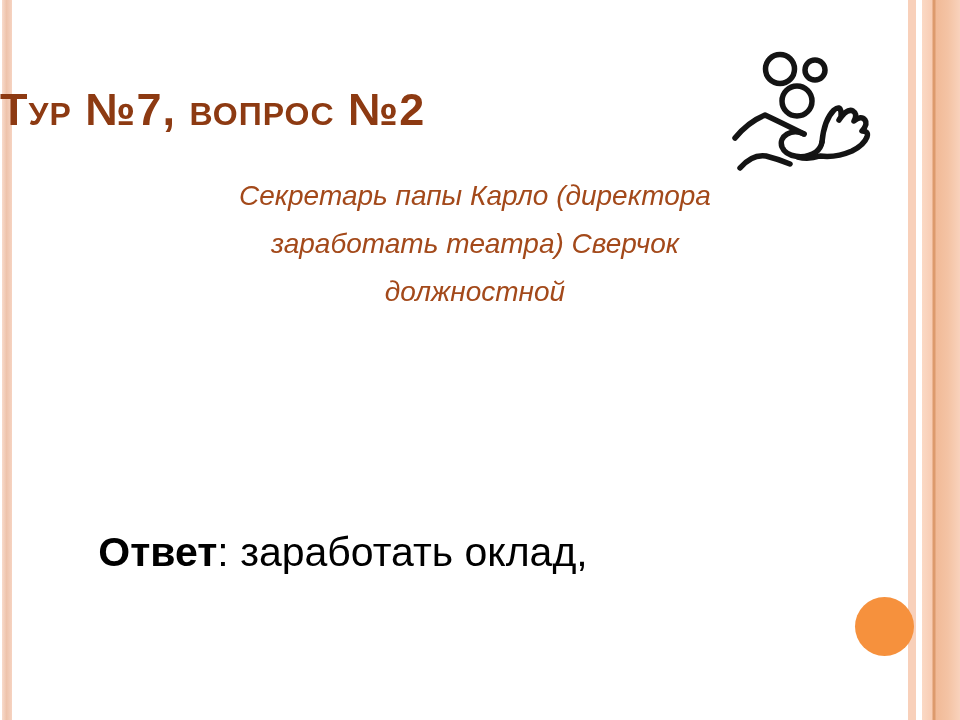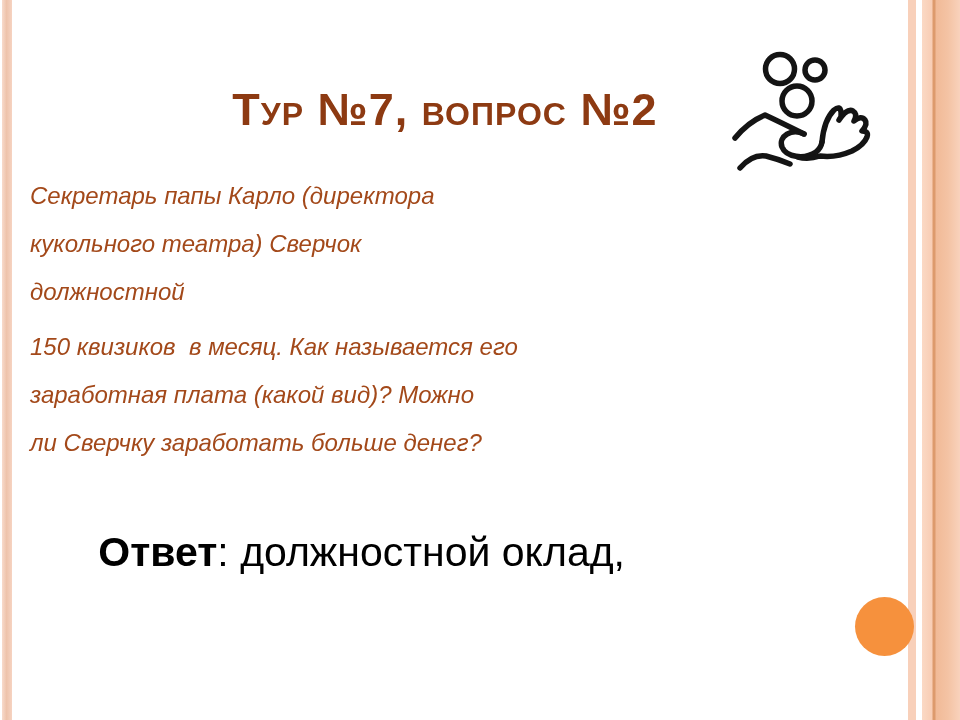--- a/index.html
+++ b/index.html
@@ -23,35 +23,35 @@
   }
   .border-right-band {
     position: absolute; right: 0; top: 0; bottom: 0; width: 38px;
     background: linear-gradient(to right,
       #fbd9c5 0px, #f8cdb4 10px, #dd9a6c 11px, #dd9a6c 13px,
       #f1ba97 14px, #f4c3a4 26px, #f9d2bc 38px);
   }
 
   .title {
     position: absolute; top: 84px; left: 0; right: 70px; margin: 0;
-    text-align: center;
     font-size: 45px; font-weight: bold;
     font-variant: small-caps;
     letter-spacing: 1px;
     color: #8d3a12;
   }
 
   .icon-box { position: absolute; left: 728px; top: 44px; width: 150px; height: 132px; }
   .icon-box svg { width: 100%; height: 100%; }
 
   .question {
     position: absolute; top: 172px; left: 30px; right: 40px;
+    text-align: center;
     color: #a3491a;
     font-style: italic;
-    font-size: 24px;
+    font-size: 28px;
     line-height: 48px;
   }
   .q-para { margin: 0; }
   .q-para.p2 { margin-top: 7px; }
   .q-line { display: block; white-space: pre; }
 
   .answer {
     position: absolute; top: 482px; left: 18px; right: 40px;
     color: #000000;
     font-size: 41px;
@@ -86,31 +86,26 @@
       <path d="M7 94 Q20 78 37 71 Q52 78 76 90"></path>
       <path d="M76 90 C64 84 50 92 54 103 C58 113 76 116 88 108 Q93 104 94 98"></path>
       <path d="M94 98 Q96 76 106 66 Q112 61 113 68 Q114 72 111 76 Q119 64 125 67 Q130 70 126 77 Q133 71 137 76 Q140 80 134 87 Q141 87 139 93 Q136 101 124 107 Q108 114 92 112 Q80 116 70 113"></path>
       <path d="M12 124 Q24 110 38 112 Q50 115 62 120"></path>
     </svg>
   </div>
 
   <div class="question">
     <p class="q-para">
       <span class="q-line">Секретарь папы Карло (директора</span>
-      <span class="q-line">кукольного театра) Сверчок</span>
+      <span class="q-line">заработать театра) Сверчок</span>
       <span class="q-line">должностной</span>
-    </p>
-    <p class="q-para p2">
-      <span class="q-line">150 квизиков  в месяц. Как называется его</span>
-      <span class="q-line">заработная плата (какой вид)? Можно</span>
-      <span class="q-line">ли Сверчку заработать больше денег?</span>
     </p>
   </div>
 
   <div class="answer">
     <div class="a-line first">
-      <span class="a-label">Ответ</span><span>: должностной оклад,</span>
+      <span class="a-label">Ответ</span><span>: заработать оклад,</span>
     </div>
   </div>
 
   <div class="accent-circle"></div>
 
 </div>
 
 </body></html>

